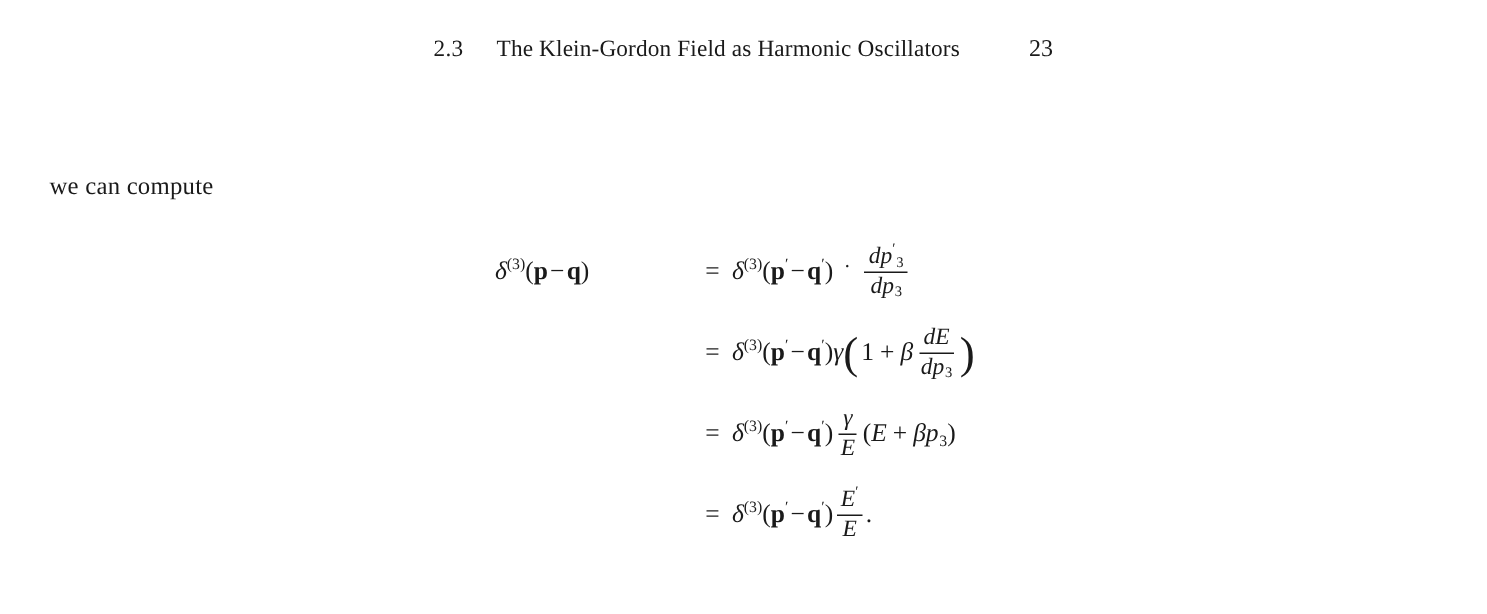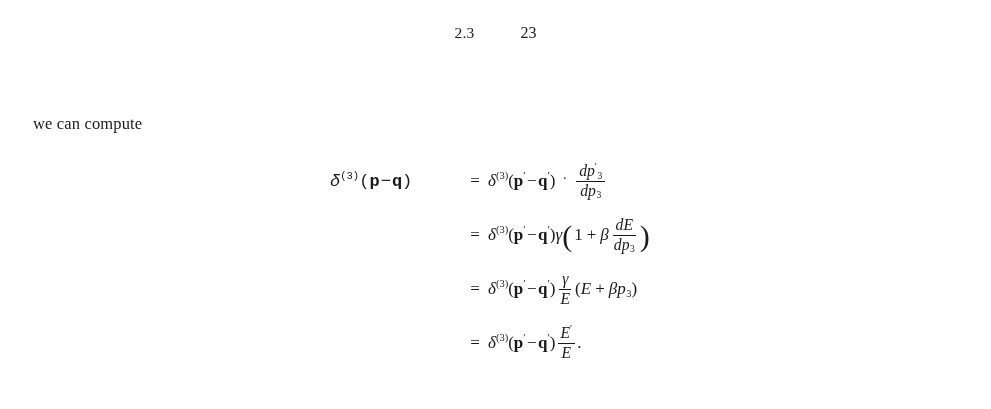--- a/index.html
+++ b/index.html
@@ -67,21 +67,20 @@
   }
   .eqrow {
     display: flex;
     align-items: center;
     height: 54px;
     white-space: nowrap;
   }
   .lhs {
     width: 132px;
     text-align: left;
-    font-family: Liberation Mono, monospace;
   }
   .eq-sign {
     width: 26px;
     text-align: center;
   }
   .rhs {
     display: flex;
     align-items: center;
   }
 
@@ -122,20 +121,21 @@
   .spc { display: inline-block; width: 4px; }
   .spc-sm { display: inline-block; width: 2px; }
 </style>
 </head>
 <body>
 
 <div class="page">
 
   <div class="header">
     <span class="sec-num">2.3</span>
+    <span class="sec-title">The Klein-Gordon Field as Harmonic Oscillators</span>
     <span class="page-num">23</span>
   </div>
 
   <div class="para">we can compute</div>
 
   <div class="eqblock">
 
     <div class="eqrow">
       <span class="lhs">
         <i class="m">δ</i><span class="sup">(3)</span>(<span class="bf">p</span> − <span class="bf">q</span>)

